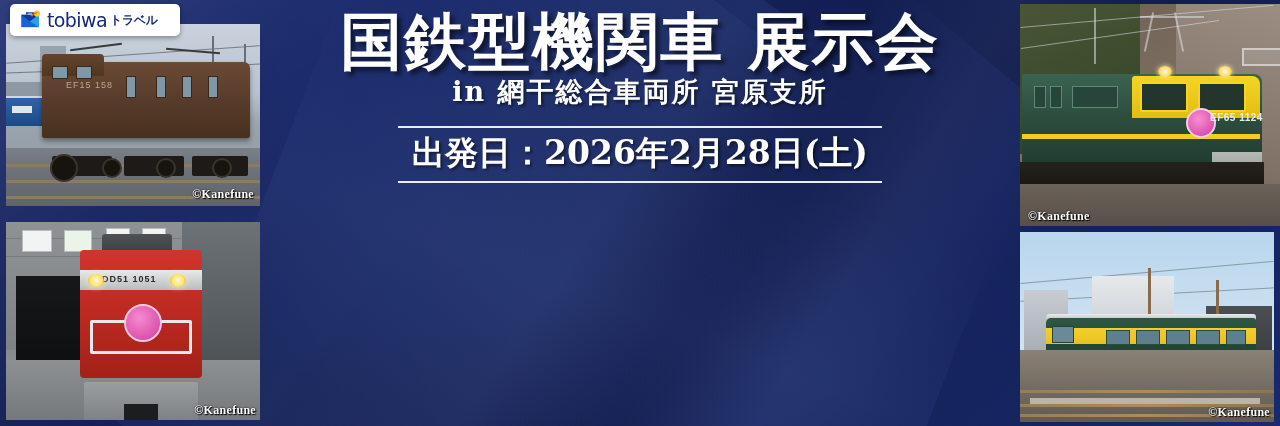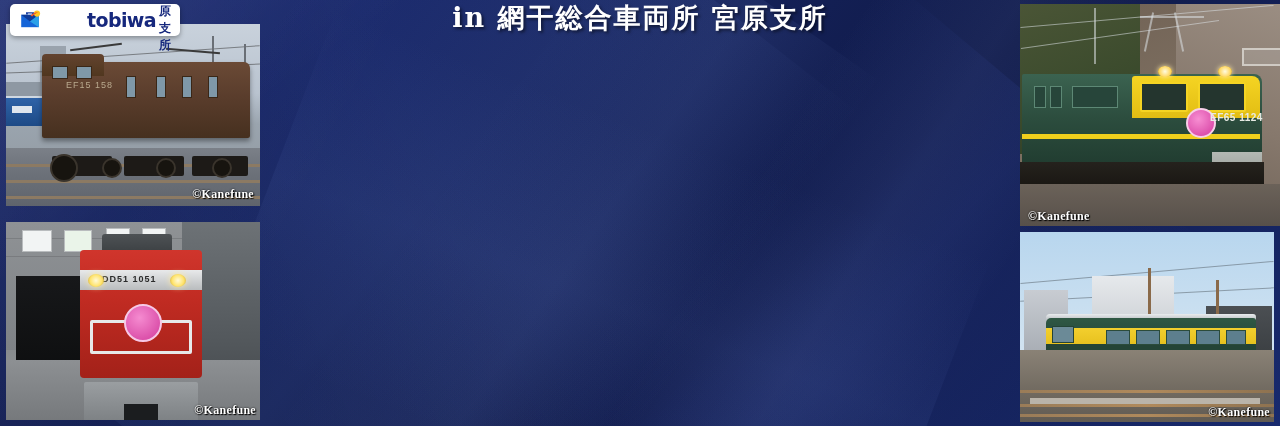--- a/index.html
+++ b/index.html
@@ -150,22 +150,22 @@
     background:linear-gradient(90deg,#9a7c58,#b08a5c,#8e7250); }
   .p4-tie { position:absolute; height:6px; background:#cfc9bd; }
   .p4-pole{ position:absolute; width:3px; background:#8a6a4a; }
   .p4-wire{ position:absolute; height:1px; background:rgba(90,100,110,.55); }
 
   
   .logo { position:absolute; left:10px; top:4px; width:170px; height:32px;
     background:#fff; border-radius:5px; box-shadow:0 2px 5px rgba(0,0,0,.35);
     display:flex; align-items:center; padding:0 8px; z-index:60; }
   .logo-mark { width:24px; height:24px; position:relative; flex:0 0 24px; margin-right:5px; }
-  .logo-text { font-family:"DejaVu Sans", sans-serif; font-weight:bold; font-size:19px;
-    color:#16287d; letter-spacing:-0.6px; line-height:1;margin-left:40px; }
+  .logo-text { font-family:"DejaVu Sans", sans-serif; font-weight:normal; font-size:19px;
+    color:#16287d; letter-spacing:-0.6px; line-height:1; }
   .logo-sub  { font-family:"DejaVu Sans", sans-serif; font-weight:bold; font-size:12px;
     color:#16287d; margin-left:3px; letter-spacing:-0.4px; }
 
   
   .center { position:absolute; left:266px; top:0; width:748px; height:426px; z-index:50;
     display:flex; flex-direction:column; align-items:center; }
 
   .pill { margin-top:26px; background:#fff; border-radius:9px; padding:5px 26px 7px;
     box-shadow:0 2px 6px rgba(0,0,0,.35); }
   .pill span { font-family:"DejaVu Serif", serif; font-weight:bold; font-size:31px;
@@ -325,26 +325,30 @@
       <svg viewBox="0 0 24 24" width="24" height="24" aria-hidden="true">
         <path d="M8 4.2h8v2.4h-1.9V5.6H9.9v1H8z" fill="#1a3fa0"></path>
         <path d="M3.2 6.8h17.6v12.4H3.2z" fill="#1565d8"></path>
         <path d="M3.2 6.8h17.6L12 13.6z" fill="#0e3a97"></path>
         <path d="M12 13.6l8.8-6.8v12.4z" fill="#2aa0e8"></path>
         <circle cx="19" cy="5.6" r="3.1" fill="#ffc71f"></circle>
         <path d="M12.4 7.4c2.6-2.2 5.6-3.4 8.2-3.4-2.2 1-4.6 2.6-6.4 4.4z" fill="#f05a2a"></path>
       </svg>
     </div>
     <span class="logo-text">tobiwa</span>
-    <span class="logo-sub">宮原支所</span>
+    <span class="logo-sub">トラベル</span>
   </div>
 
   <div class="center">
 
 
 
+    <div class="title">国鉄型機関車 展示会</div>
 
     <div class="subtitle">in 網干総合車両所 宮原支所</div>
 
+    <div class="datewrap">
+      <span>出発日：2026年2月28日(土)</span>
+    </div>
 
   </div>
 
 </div>
 
 </body></html>

